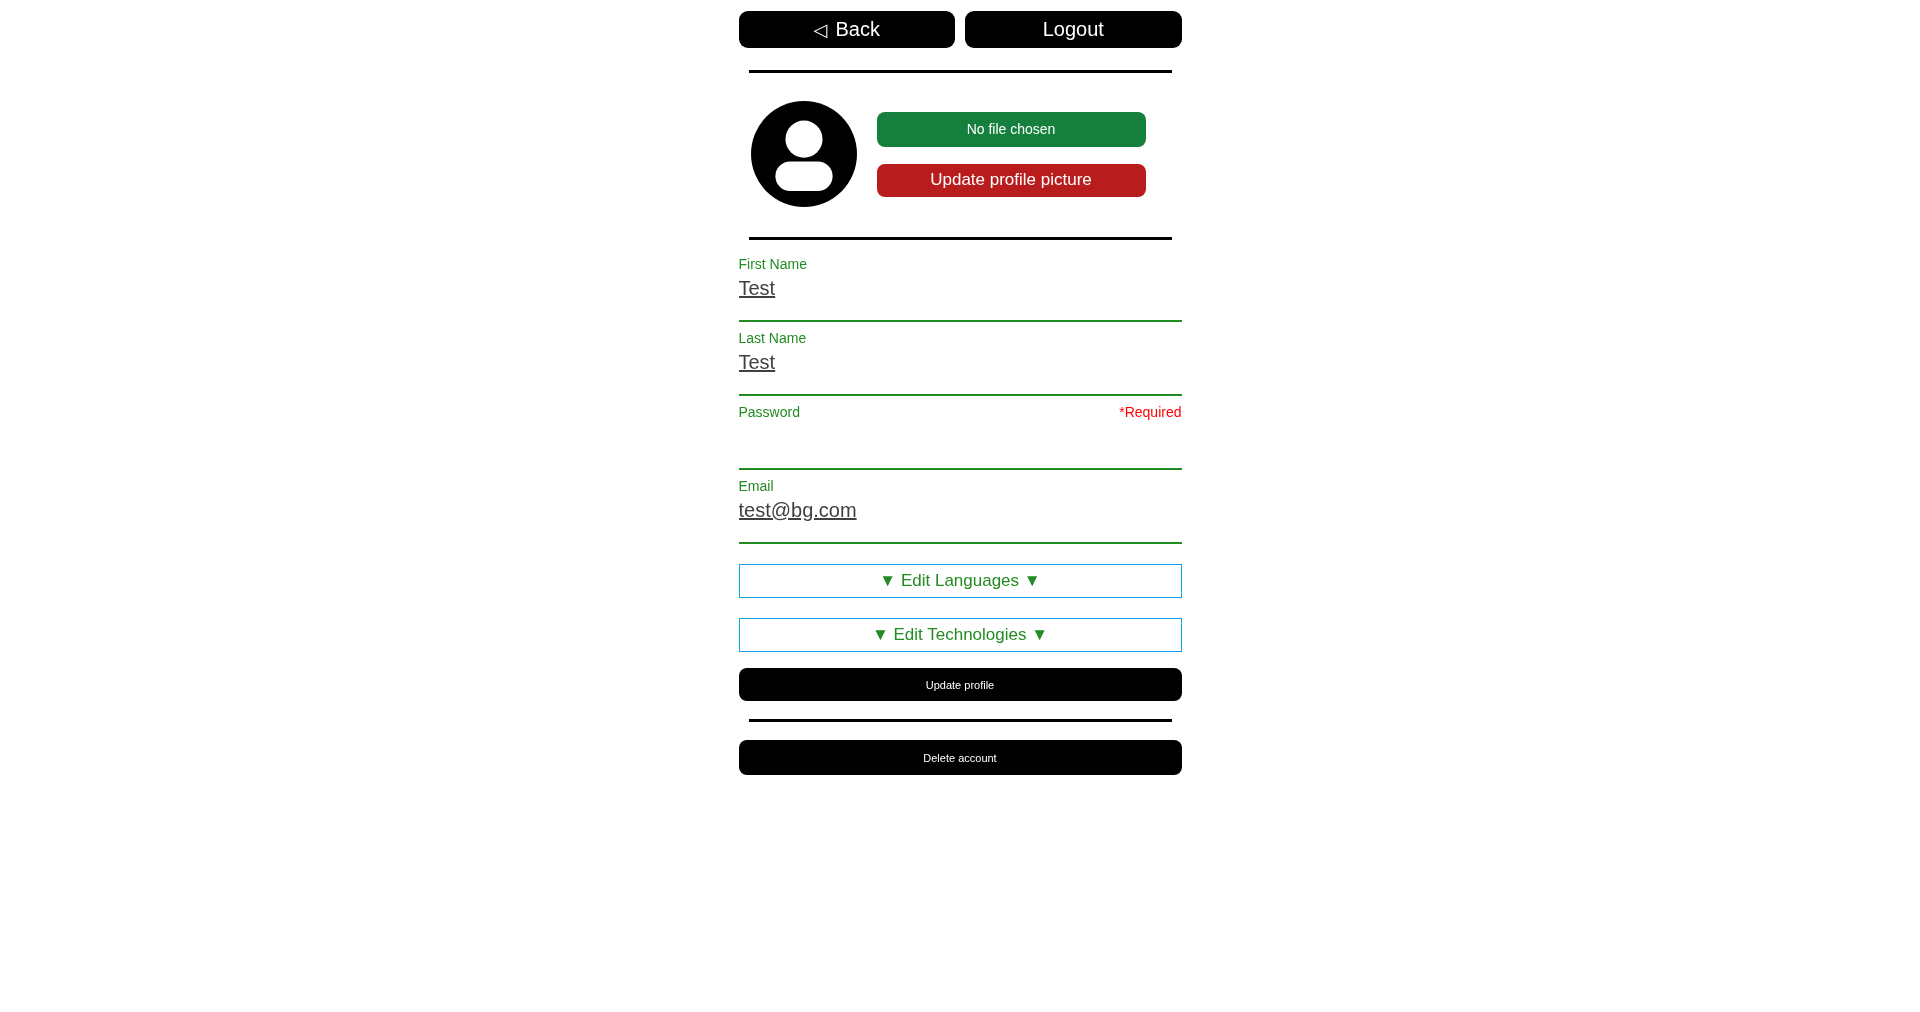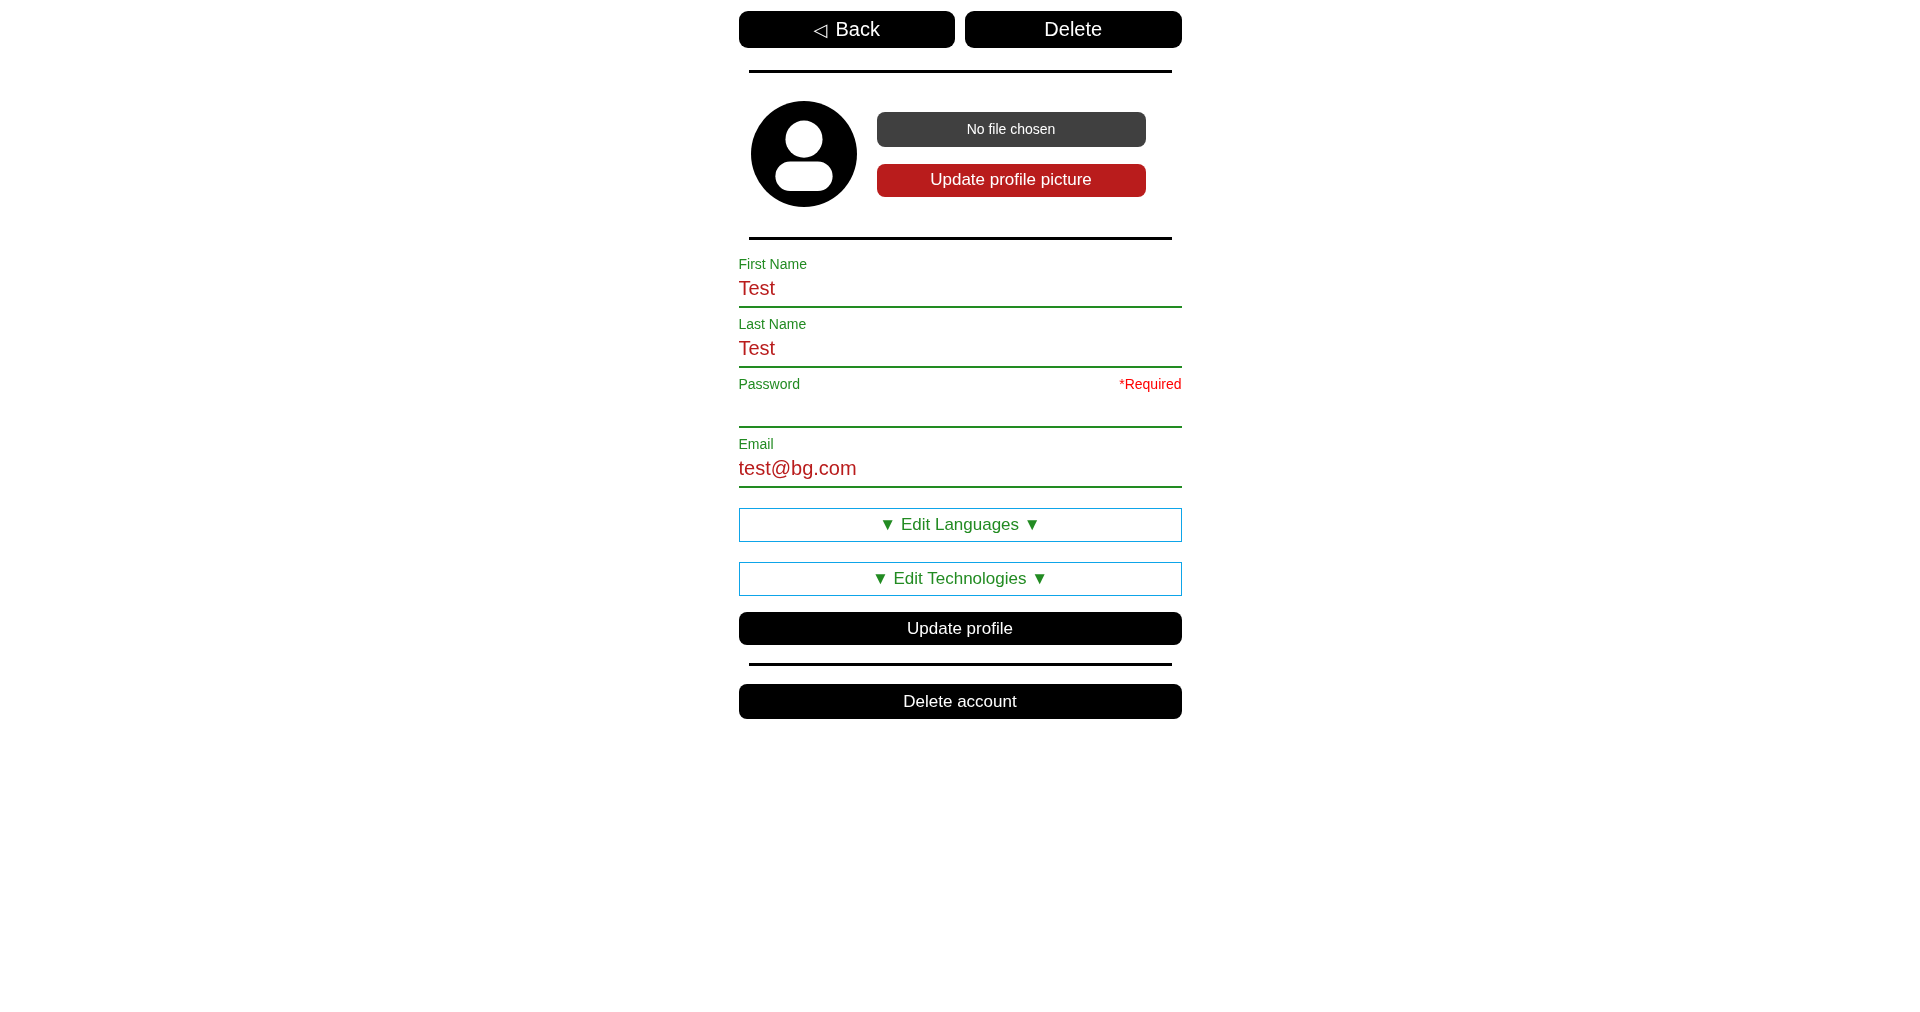--- a/index.html
+++ b/index.html
@@ -60,21 +60,21 @@
   }
   .pic-controls {
     flex: 1;
     margin-right: 36px;
     display: flex;
     flex-direction: column;
     gap: 17px;
   }
   .file-bar {
     height: 35px;
-    background: #404040;
+    background: #15803d;
     color: #ffffff;
     border: none;
     border-radius: 8px;
     font-size: 14px;
     font-family: inherit;
     cursor: pointer;
     display: flex;
     align-items: center;
     justify-content: center;
   }
@@ -110,24 +110,25 @@
     font-size: 14px;
     color: #ff0000;
   }
   .field input {
     width: 100%;
     border: none;
     border-bottom: 2px solid #228B22;
     background: transparent;
     font-size: 20px;
     font-family: inherit;
-    color: #b91c1c;
-    padding: 4px 0 6px 0;
+    color: #404040;
+    padding: 4px 0 20px 0;
     outline: none;
     border-radius: 0;
+    text-decoration: underline;
   }
 
   
   .outline-btn {
     width: 100%;
     height: 34px;
     margin-top: 20px;
     margin-bottom: 12px;
     background: #ffffff;
     color: #228B22;
@@ -142,41 +143,41 @@
 
   
   .action-btn {
     width: 100%;
     height: 33px;
     margin-top: 16px;
     background: #000000;
     color: #ffffff;
     border: none;
     border-radius: 8px;
-    font-size: 17px;
+    font-size: 11px;
     font-family: inherit;
     cursor: pointer;
     display: flex;
     align-items: center;
     justify-content: center;
   }
   .action-btn.delete { margin-top: 8px; height: 35px; }
 </style>
 </head>
 <body>
 
 <div class="page">
 
   <div class="nav-row">
     <button class="nav-btn">
       <span class="tri">◁</span>
       <span>Back</span>
     </button>
     <button class="nav-btn">
-      <span>Delete</span>
+      <span>Logout</span>
     </button>
   </div>
 
   <hr class="divider">
 
   <div class="avatar-row">
     <div class="avatar-wrap">
       <svg viewBox="0 0 100 100" width="106" height="106">
         <circle cx="50" cy="50" r="50" fill="#000000"></circle>
         <circle cx="50" cy="36" r="17.5" fill="#ffffff"></circle>

